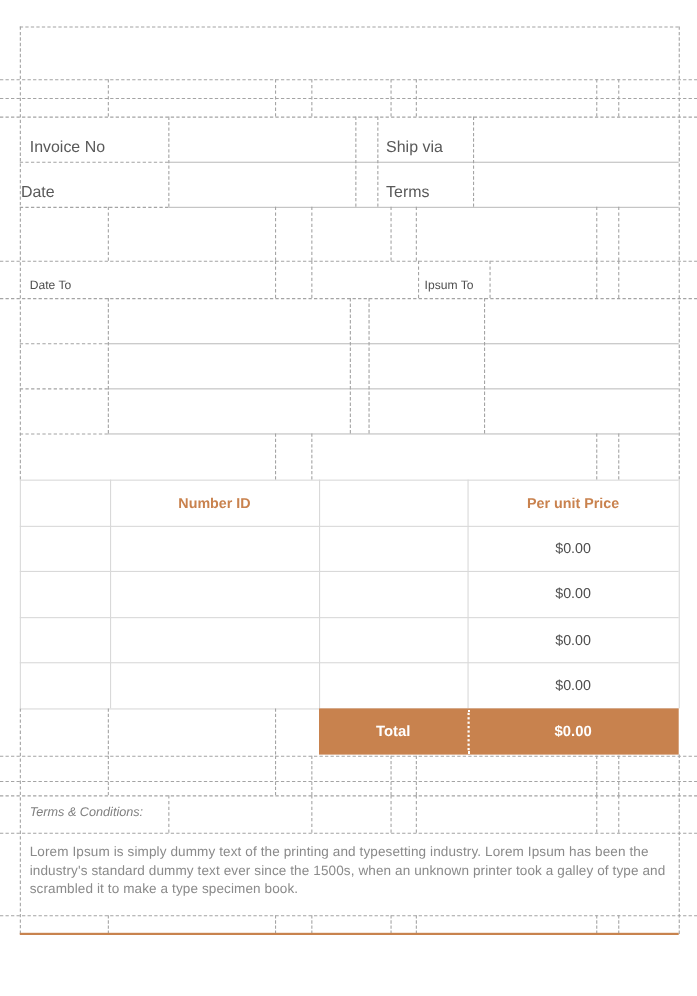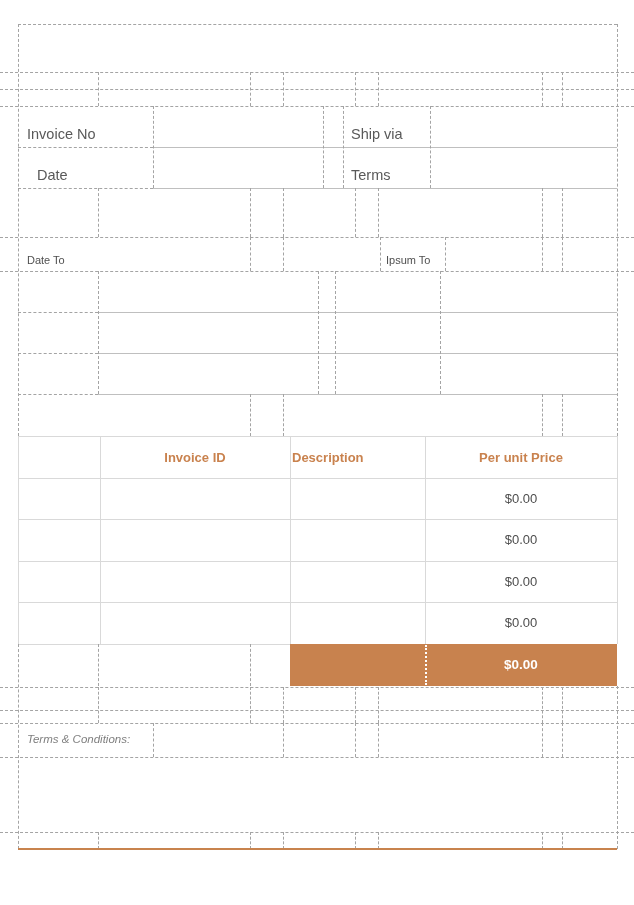--- a/index.html
+++ b/index.html
@@ -124,32 +124,31 @@
       <div class="vt" style="left: 290px; top: 436px; height: 208px;"></div>
       <div class="vt" style="left: 425px; top: 436px; height: 208px;"></div>
       <div class="vt" style="left: 617px; top: 436px; height: 208px;"></div>
     </div>
 
 
   <span class="flabel" style="left:27px;top:126px">Invoice No</span>
   <div class="field" style="left:154px;top:107px;width:463px;height:40px"></div>
   <span class="flabel" style="left:351px;top:126px">Ship via</span>
   <div class="field" style="left:431px;top:107px;width:186px;height:40px"></div>
-  <span class="flabel" style="left:37px;top:167px">Date</span>
+  <span class="flabel" style="left:19px;top:167px">Date</span>
   <div class="field" style="left:154px;top:148px;width:463px;height:39px"></div>
   <span class="flabel" style="left:351px;top:167px">Terms</span>
   <div class="field" style="left:431px;top:148px;width:186px;height:39px"></div>
 
   <span class="slabel" style="left:27px;top:254px">Date To</span>
   <span class="slabel" style="left:386px;top:254px">Ipsum To</span>
   <div class="field" style="left:19px;top:272px;width:270px;height:121px"></div>
   <div class="field" style="left:386px;top:272px;width:230px;height:121px"></div>
 
-  <div class="chead" style="left:100px;width:190px">Invoice ID</div>
-  <div class="chead" style="left:292px;text-align:left">Description</div>
+  <div class="chead" style="left:100px;width:190px">Number ID</div>
   <div class="chead" style="left:425px;width:192px">Per unit Price</div>
 
   <div class="cell" style="left:18px;top:478px;width:82px;height:41px"></div>
   <div class="cell" style="left:100px;top:478px;width:190px;height:41px"></div>
   <div class="cell" style="left:290px;top:478px;width:135px;height:41px"></div>
   <div class="price" style="top:478px;height:41px;line-height:41px">$0.00</div>
 
   <div class="cell" style="left:18px;top:519px;width:82px;height:42px"></div>
   <div class="cell" style="left:100px;top:519px;width:190px;height:42px"></div>
   <div class="cell" style="left:290px;top:519px;width:135px;height:42px"></div>
@@ -159,21 +158,23 @@
   <div class="cell" style="left:100px;top:561px;width:190px;height:41px"></div>
   <div class="cell" style="left:290px;top:561px;width:135px;height:41px"></div>
   <div class="price" style="top:561px;height:41px;line-height:41px">$0.00</div>
 
   <div class="cell" style="left:18px;top:602px;width:82px;height:42px"></div>
   <div class="cell" style="left:100px;top:602px;width:190px;height:42px"></div>
   <div class="cell" style="left:290px;top:602px;width:135px;height:42px"></div>
   <div class="price" style="top:602px;height:42px;line-height:42px">$0.00</div>
 
   <div class="total-row">
+    <div class="total-cell" style="left:0;width:135px">Total</div>
     <div class="tdivider"></div>
     <div class="total-cell" style="left:135px;width:192px">$0.00</div>
   </div>
 
   <span class="terms-label">Terms &amp; Conditions:</span>
   <div class="field" style="left:154px;top:724px;width:463px;height:32px"></div>
+  <div class="lorem">Lorem Ipsum is simply dummy text of the printing and typesetting industry. Lorem Ipsum has been the industry's standard dummy text ever since the 1500s, when an unknown printer took a galley of type and scrambled it to make a type specimen book.</div>
 
   <div class="accent-line"></div>
 </div>
 
 </body></html>

